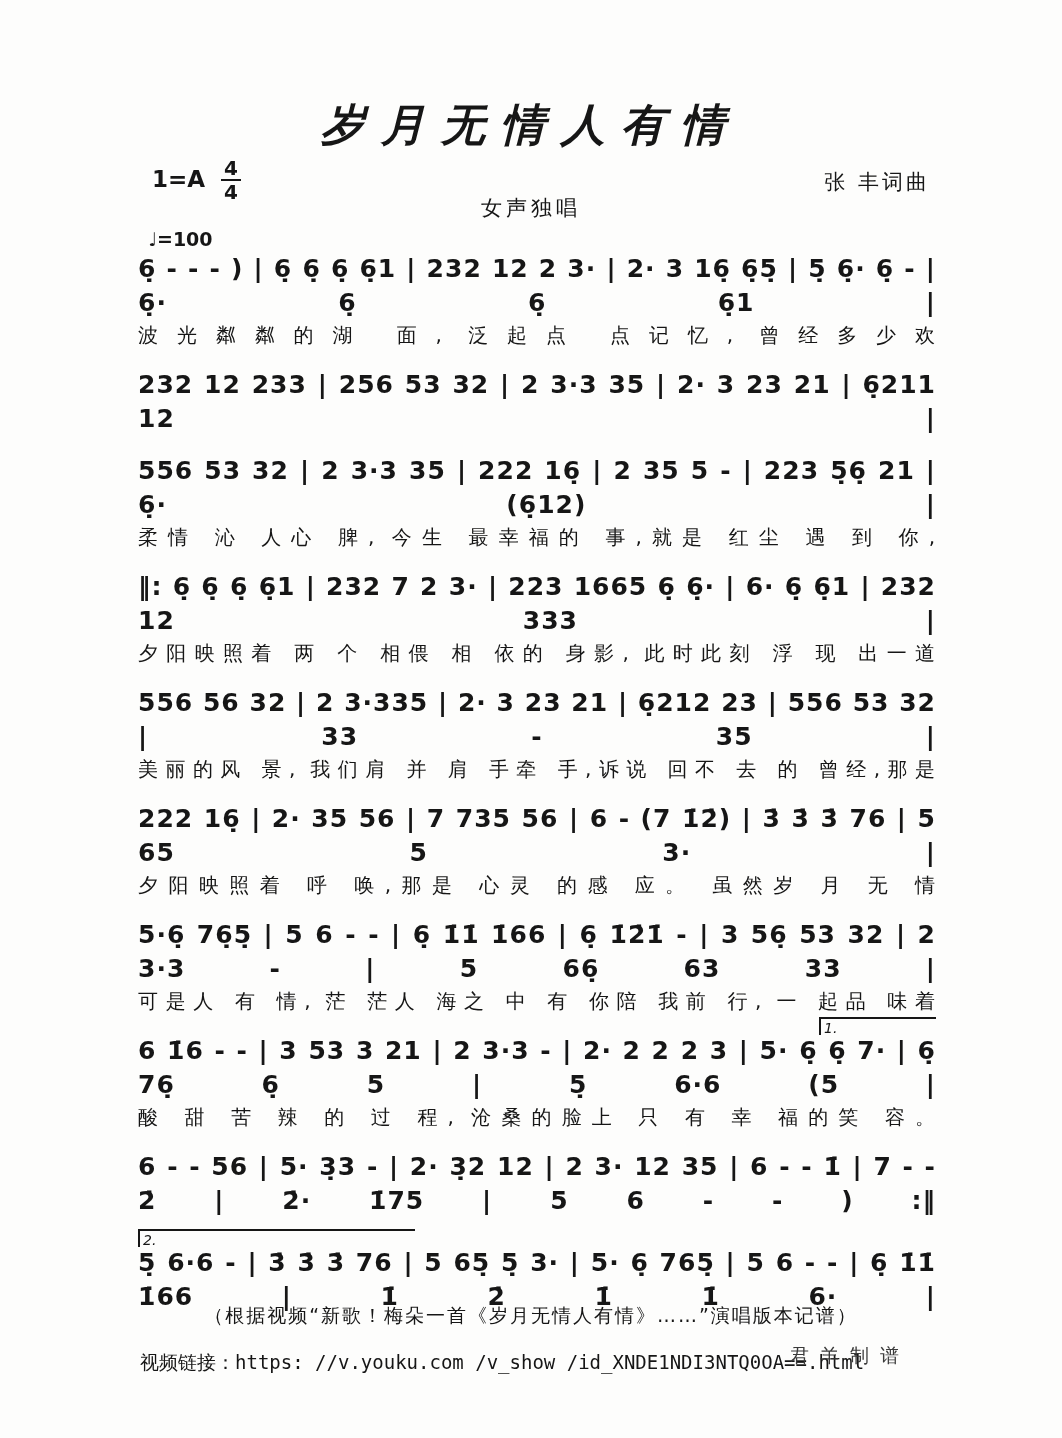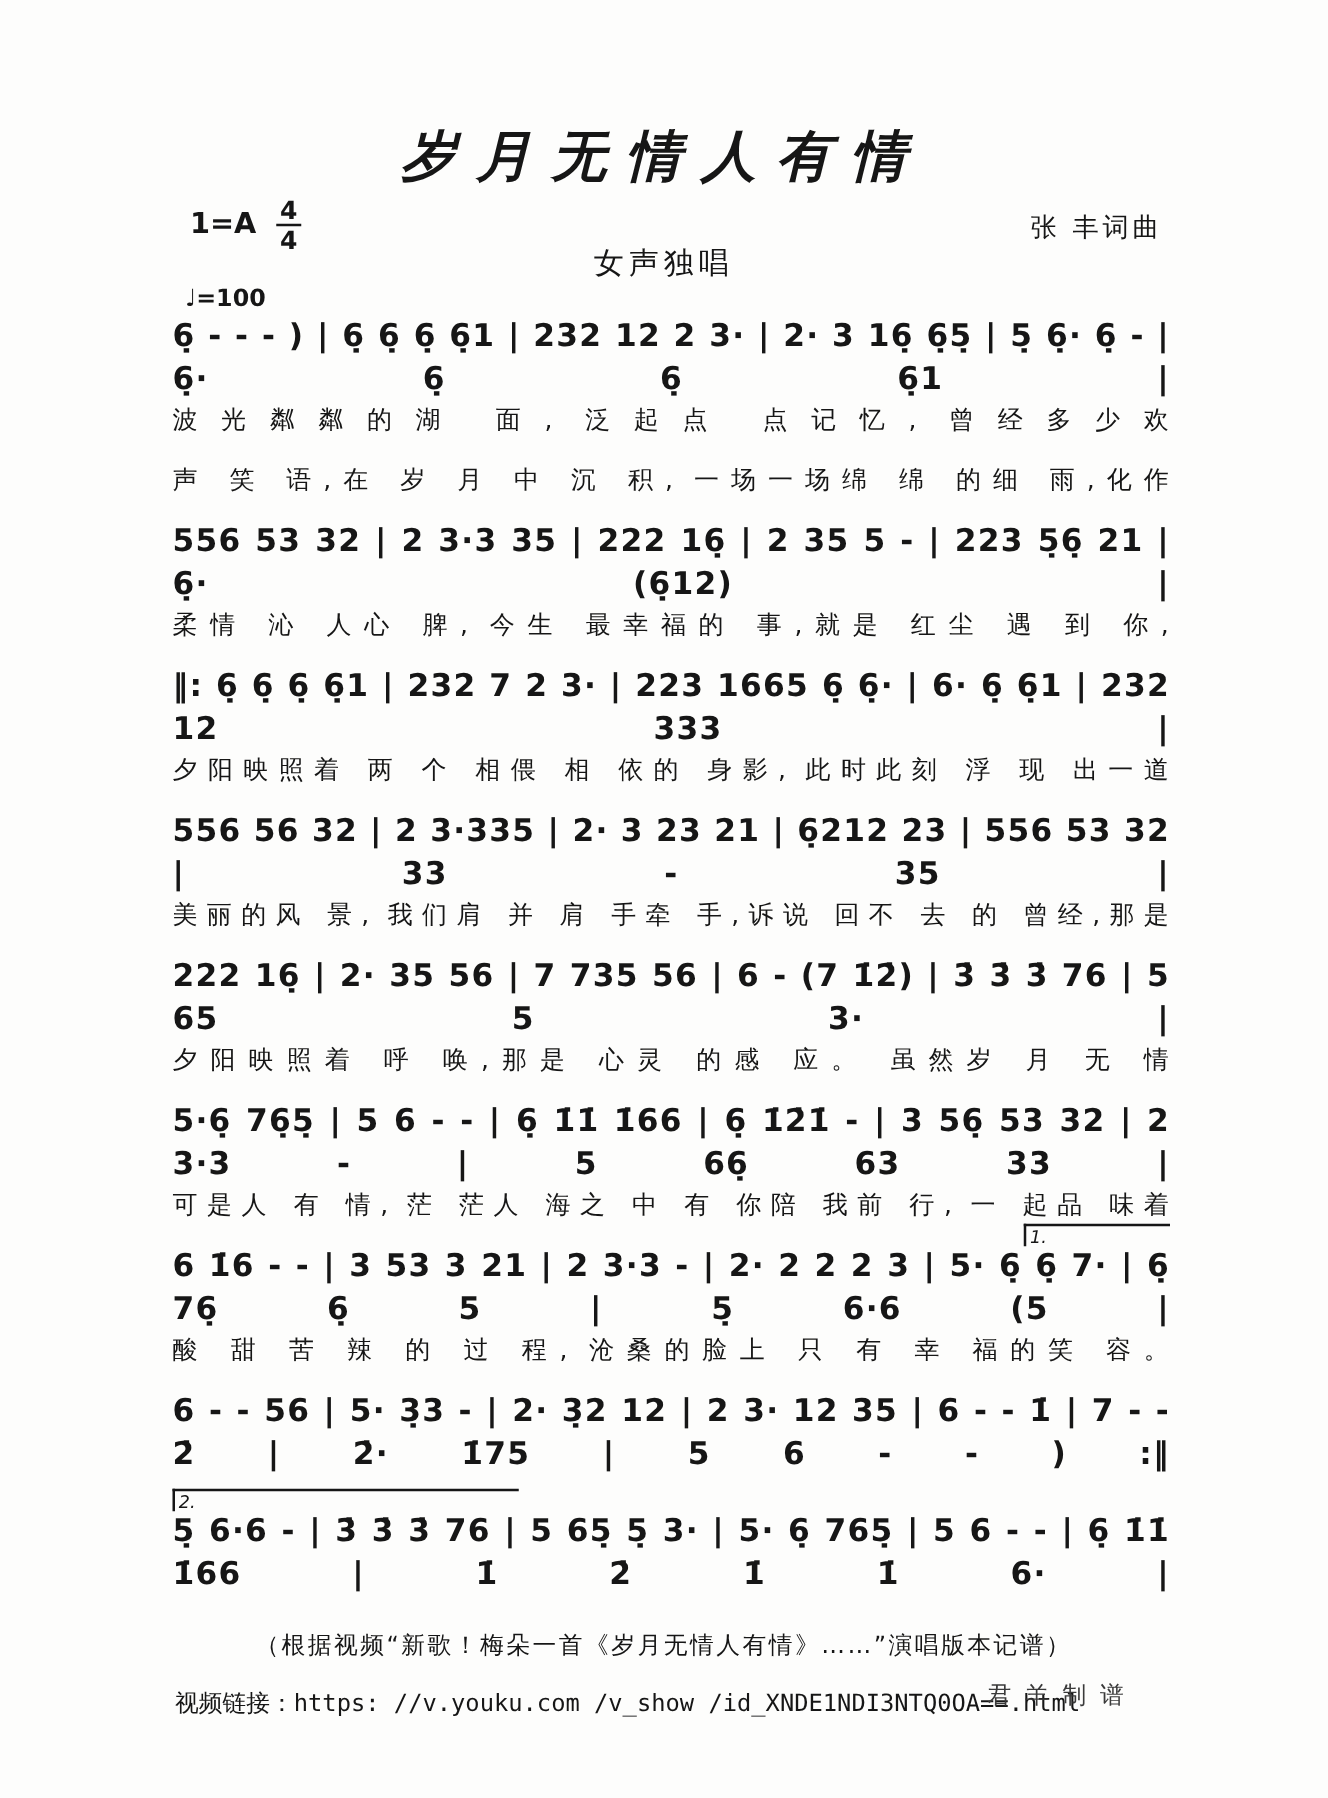--- a/index.html
+++ b/index.html
@@ -12,21 +12,21 @@
   .title{
     position:absolute;top:96px;left:0;right:0;text-align:center;
     font-family:"DejaVu Serif","Liberation Serif",serif;
     font-size:44px;font-weight:bold;font-style:italic;letter-spacing:16px;
   }
   .keyrow{position:absolute;top:158px;left:152px;font-size:23px;font-weight:bold;}
   .frac{display:inline-block;text-align:center;vertical-align:middle;margin-left:16px;line-height:1.0;font-size:20px;}
   .frac .num{display:block;border-bottom:2px solid #161616;padding:0 3px 1px 3px;}
   .frac .den{display:block;padding-top:1px;}
   .composer{position:absolute;top:168px;right:132px;font-size:21px;letter-spacing:3px;}
-  .subtitle{position:absolute;top:194px;left:0;right:0;text-align:center;font-size:24px;letter-spacing:4px;}
+  .subtitle{position:absolute;top:194px;left:0;right:0;text-align:center;font-size:21px;letter-spacing:4px;}
   .tempo{position:absolute;top:228px;left:148px;font-size:19px;font-weight:bold;}
   #score{position:absolute;top:252px;left:138px;width:798px;}
   .system{position:relative;margin-bottom:18px;}
   .system.no-lyrics{margin-bottom:28px;}
   .notes{
     font-size:25px;font-weight:700;line-height:34px;letter-spacing:1px;
     text-align:justify;text-align-last:justify;white-space:normal;
   }
   .lyrics{
     font-size:20px;line-height:30px;letter-spacing:1px;
@@ -63,21 +63,21 @@
   <div class="subtitle">女声独唱</div>
 
   <div class="tempo">♩=100</div>
 
   <div id="score">
       <div class="system">
         <div class="notes">6̣ - - - ) | 6̣ 6̣ 6̣ 6̣1 | 232 12 2 3· | 2· 3 16̣ 6̣5̣ | 5̣ 6̣· 6̣ - | 6̣· 6̣ 6̣ 6̣1 |</div>
         <div class="lyrics">波光粼粼的湖 面, 泛起点 点记忆, 曾经多少欢</div>
       </div>
       <div class="system">
-        <div class="lyrics">声 笑 语,在 岁 月 中 沉 积, 一场一场绵 绵 的细 雨,化作</div>
+        <div class="notes">232 12 233 | 256 53 32 | 2 3·3 35 | 2· 3 23 21 | 6̣211 12 |</div>
       </div>
       <div class="system">
         <div class="notes">556 53 32 | 2 3·3 35 | 222 16̣ | 2 35 5 - | 223 5̣6̣ 21 | 6̣· (6̣12) |</div>
         <div class="lyrics">柔情 沁 人心 脾, 今生 最幸福的 事,就是 红尘 遇 到 你,</div>
       </div>
       <div class="system">
         <div class="notes">‖: 6̣ 6̣ 6̣ 6̣1 | 232 7 2 3· | 223 1665 6̣ 6̣· | 6· 6̣ 6̣1 | 232 12 333 |</div>
         <div class="lyrics">夕阳映照着 两 个 相偎 相 依的 身影, 此时此刻 浮 现 出一道</div>
       </div>
       <div class="system">

